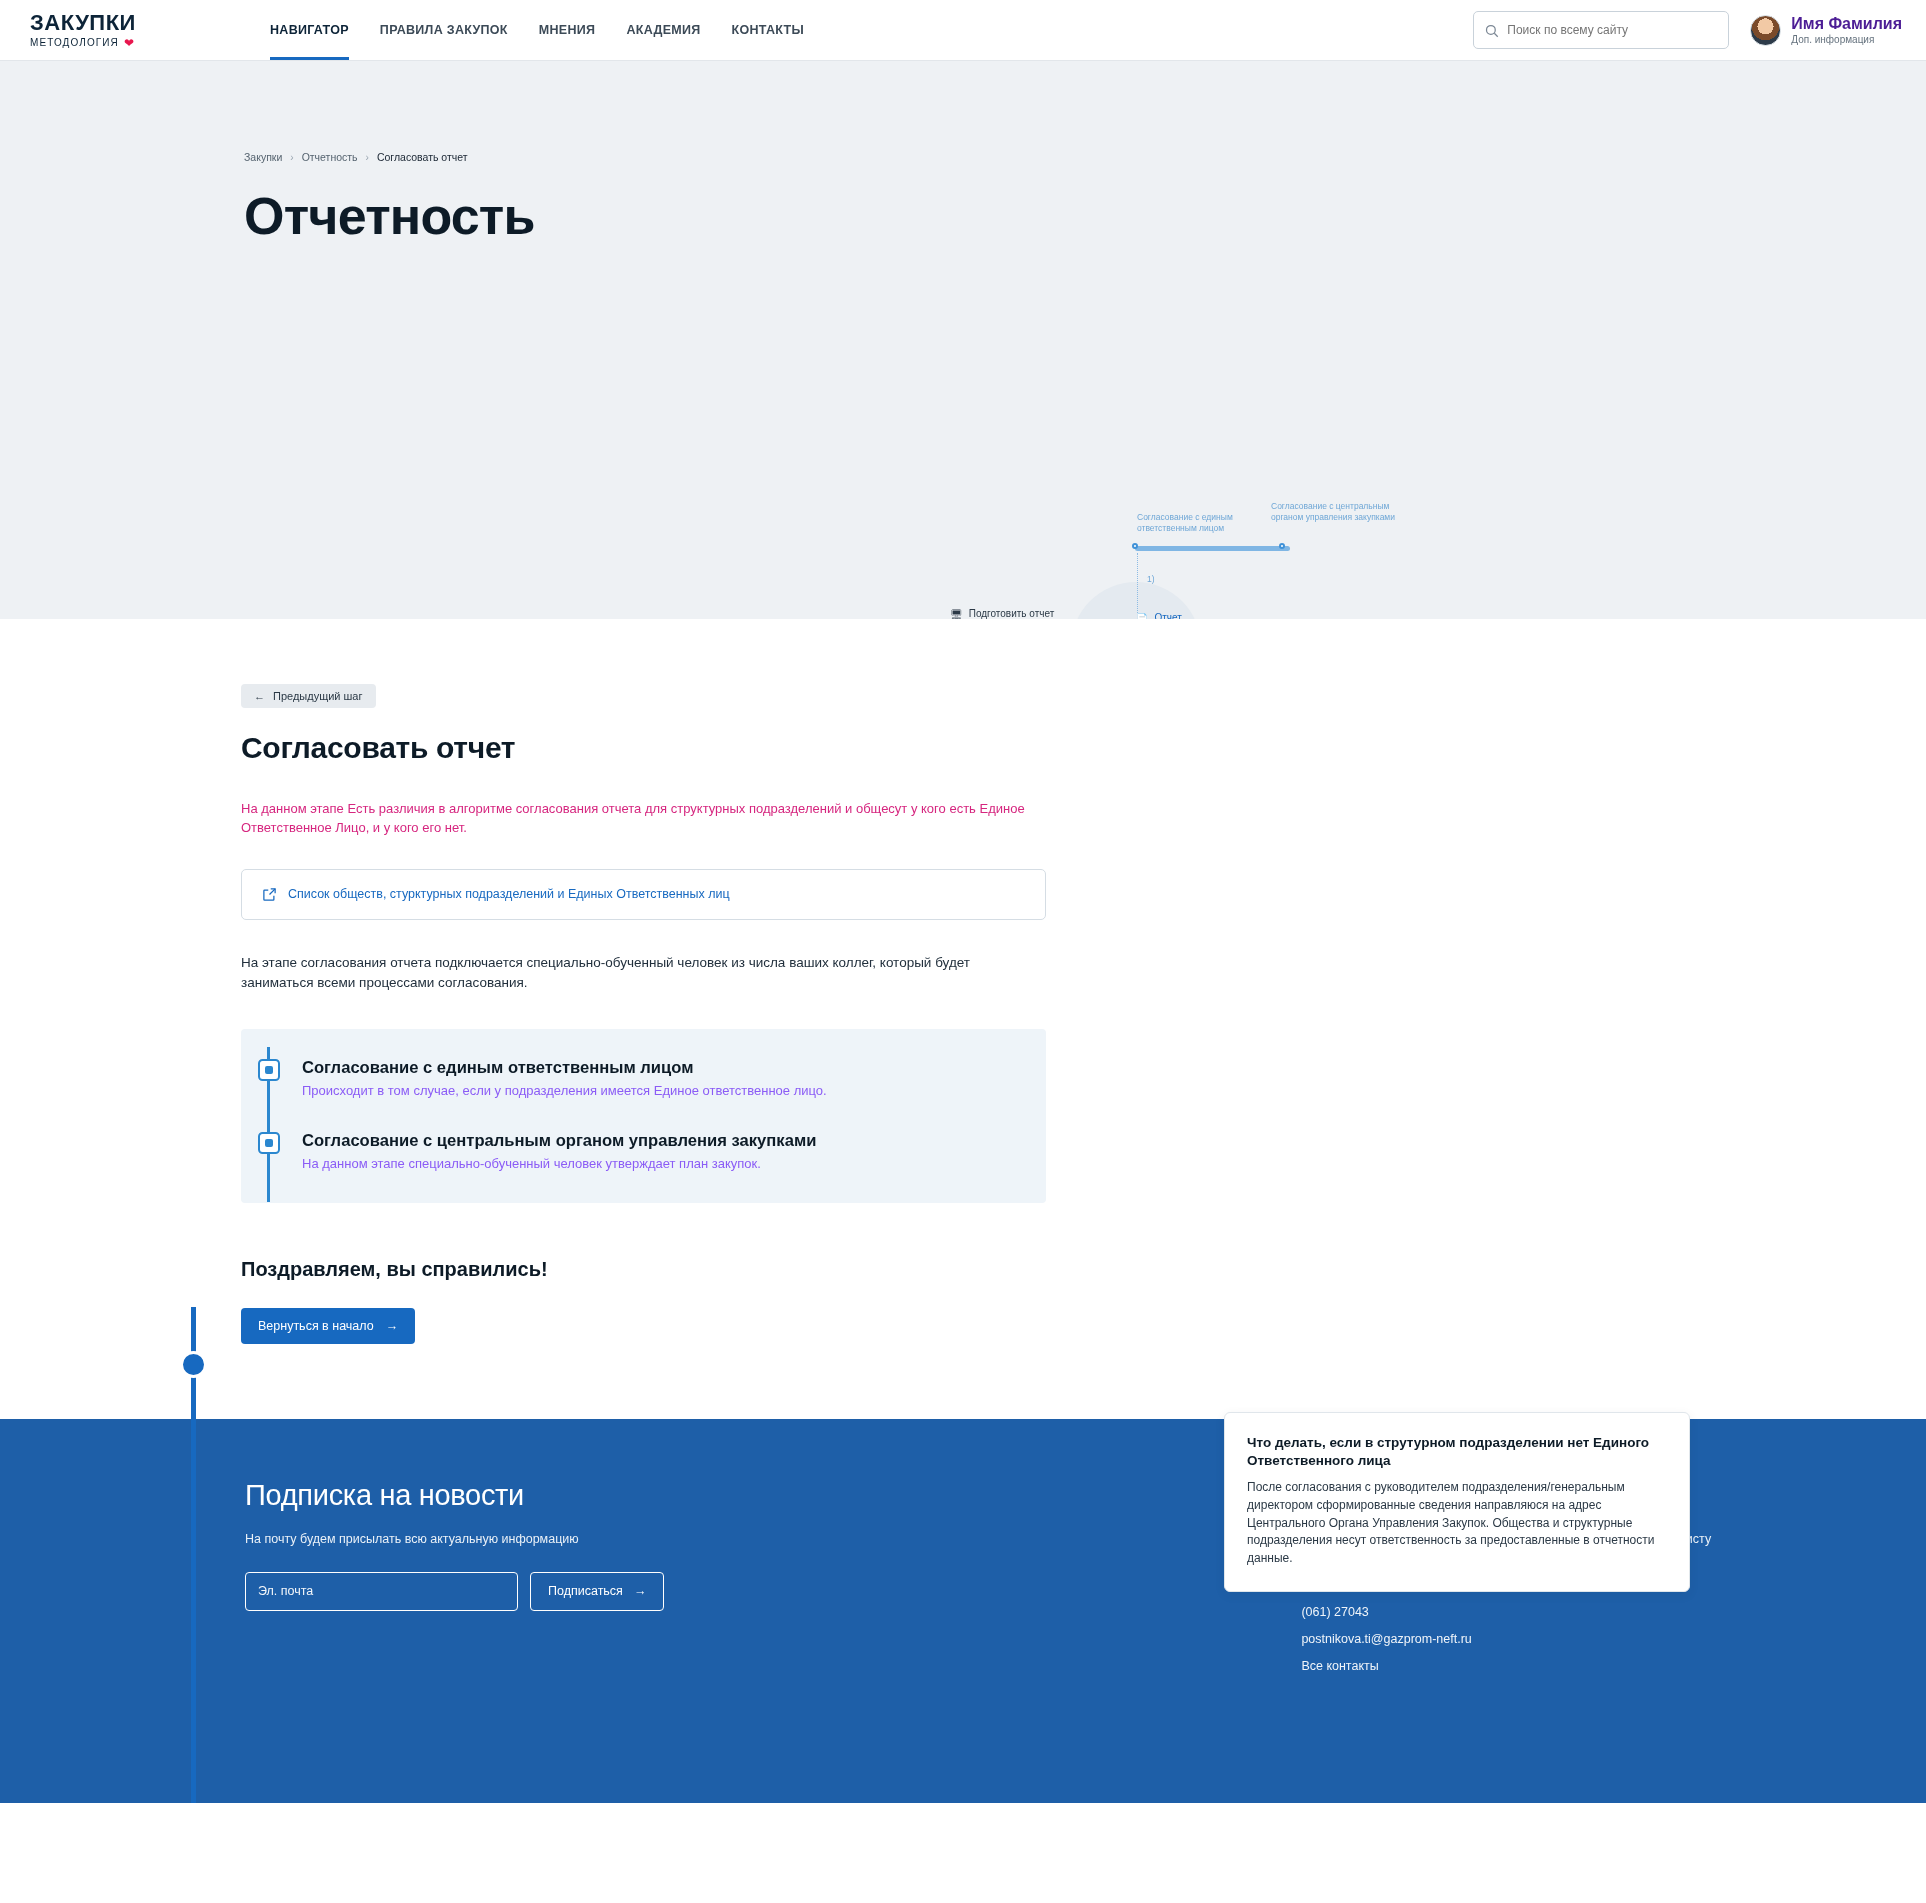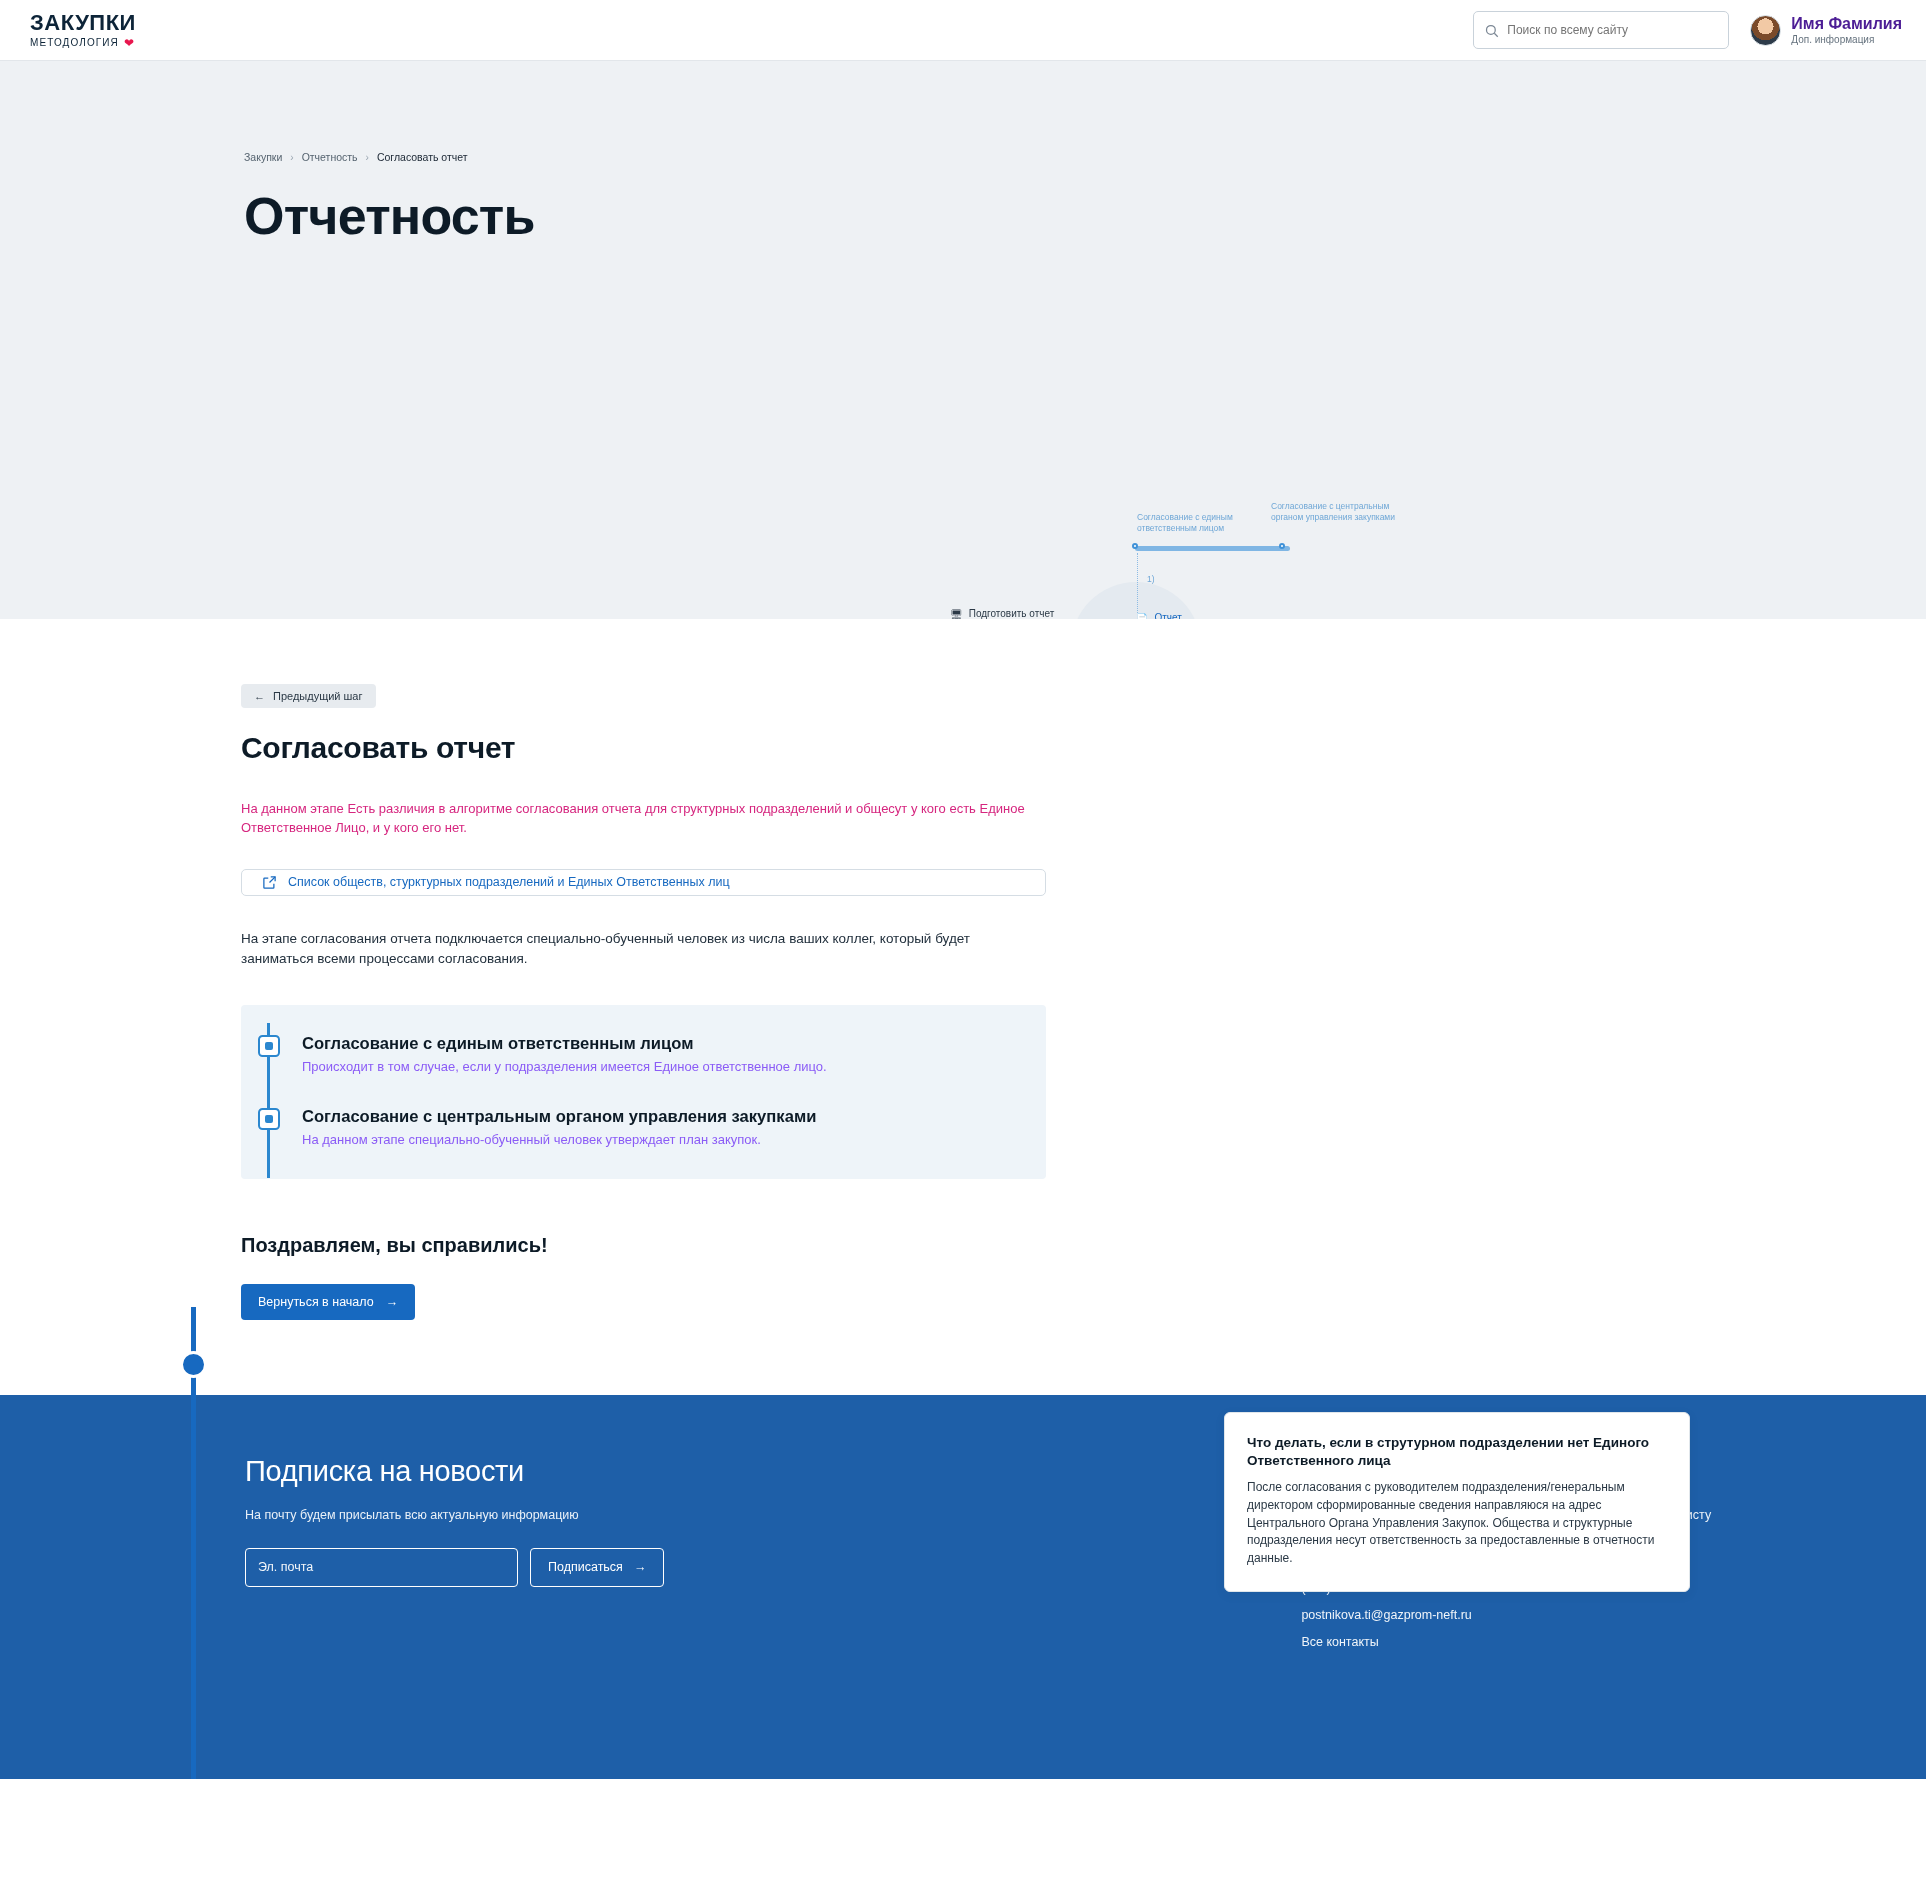--- a/index.html
+++ b/index.html
@@ -287,21 +287,21 @@
     width: 803px;
     font-size: 13px;
     line-height: 1.45;
     color: #d6267f;
   }
   .link-card {
     margin: 31px 0 0 50px;
     width: 805px;
     border: 0.5px solid #d5dde4;
     border-radius: 5px;
-    padding: 5px 20px;
+    padding: 17px 20px;
     display: flex;
     align-items: center;
     gap: 11px;
     cursor: pointer;
   }
   .link-card span.txt { font-size: 12.5px; color: #1769c0; }
   .body-text {
     margin: 33px 0 0 50px;
     width: 803px;
     font-size: 13.5px;
@@ -450,20 +450,27 @@
 
 <div class="header">
   <div class="logo">
     <div class="logo-top">ЗАКУПКИ</div>
     <div class="logo-bottom">
       <span>МЕТОДОЛОГИЯ</span>
       <span class="heart">❤</span>
     </div>
   </div>
 
+  <nav class="mainnav">
+    <div class="nav-item active">НАВИГАТОР</div>
+    <div class="nav-item">ПРАВИЛА ЗАКУПОК</div>
+    <div class="nav-item">МНЕНИЯ</div>
+    <div class="nav-item">АКАДЕМИЯ</div>
+    <div class="nav-item">КОНТАКТЫ</div>
+  </nav>
 
   <div class="header-right">
     <div class="search-box">
       <svg class="search-icon" viewBox="0 0 24 24" fill="none" stroke="#7b8794" stroke-width="2">
         <circle cx="11" cy="11" r="7"></circle>
           <line x1="16.5" y1="16.5" x2="22" y2="22"></line>
       </svg>
       <input type="text" placeholder="Поиск по всему сайту" style="">
     </div>
     <div class="user">

